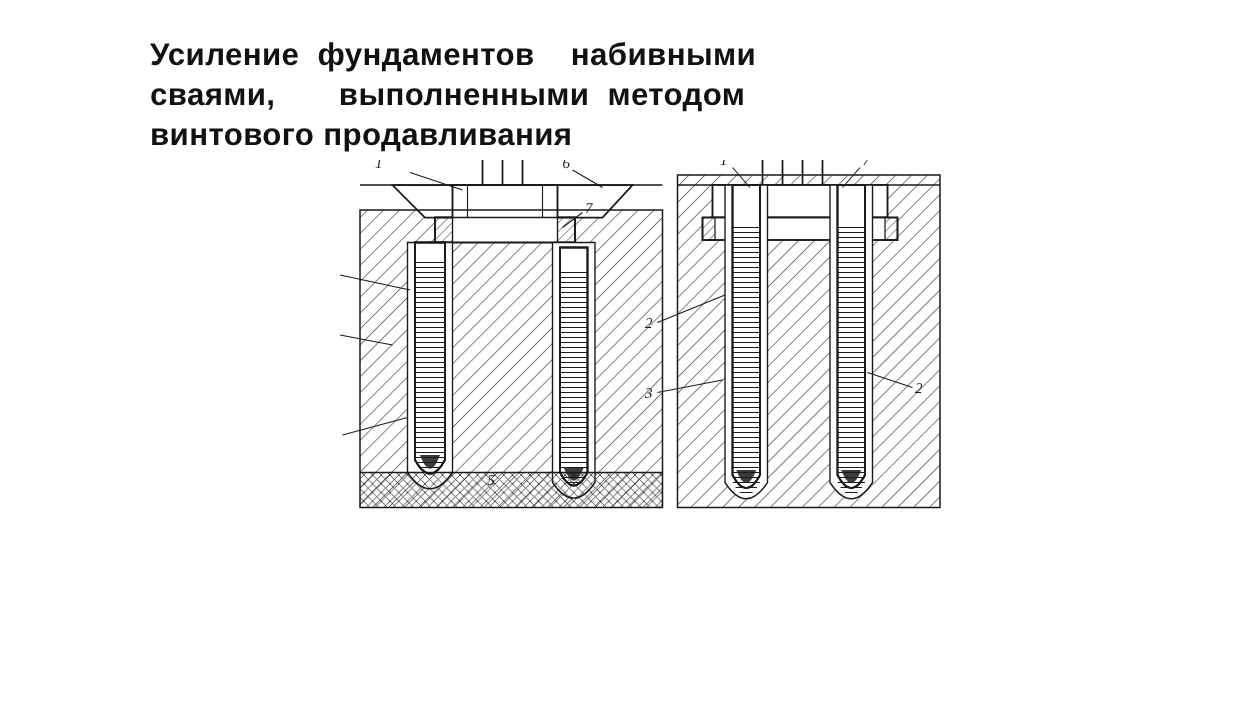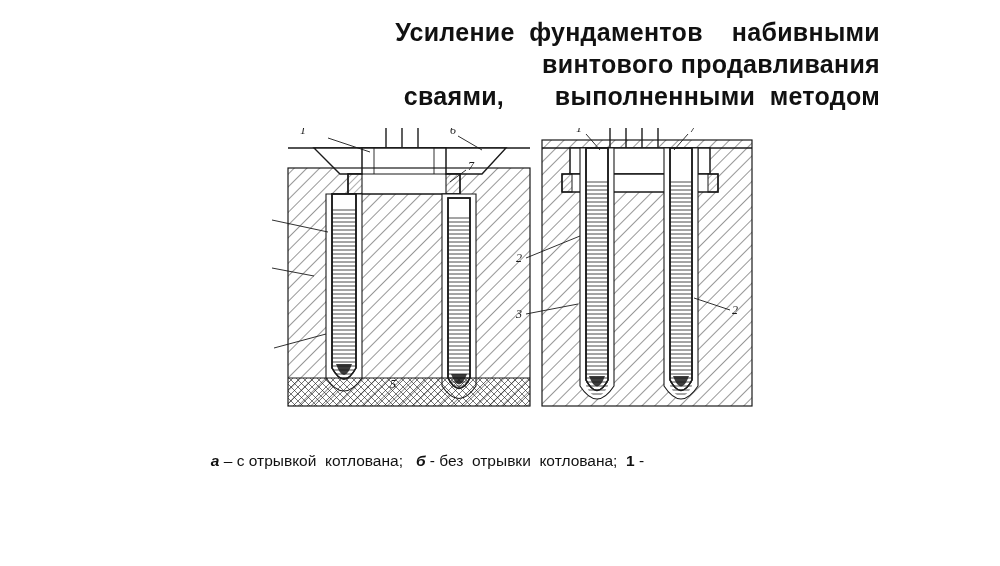--- a/index.html
+++ b/index.html
@@ -16,23 +16,23 @@
   }
   #page {
     position: relative;
     width: 1000px;
     height: 566px;
     background: #ffffff;
   }
   #title {
     position: absolute;
     left: 120px;
-    top: 16px;
+    top: 28px;
     width: 760px;
-    text-align: right;
+    text-align: left;
     font-family: "Liberation Sans", sans-serif;
     font-weight: bold;
     font-size: 25px;
     line-height: 32px;
     color: #111111;
     letter-spacing: 0.3px;
   }
   #title .tline {
     display: block;
     white-space: pre;
@@ -67,22 +67,22 @@
     font-style: normal;
   }
 </style>
 </head>
 <body>
 
 <div id="page">
 
   <div id="title">
     <span class="tline">Усиление  фундаментов    набивными</span>
+    <span class="tline">сваями,       выполненными  методом</span>
     <span class="tline">винтового продавливания</span>
-    <span class="tline">сваями,       выполненными  методом</span>
   </div>
 
   <div id="figure">
     <svg width="490" height="290" viewBox="0 0 490 290" xmlns="http://www.w3.org/2000/svg">
       <defs>
         <pattern id="hatchSoil" width="9" height="9" patternTransform="rotate(45)" patternUnits="userSpaceOnUse">
           <line x1="0" y1="0" x2="0" y2="9" stroke="#1a1a1a" stroke-width="0.9"></line>
         </pattern>
         <pattern id="hatchSoilB" width="9" height="9" patternTransform="rotate(45)" patternUnits="userSpaceOnUse">
           <line x1="0" y1="0" x2="0" y2="9" stroke="#1a1a1a" stroke-width="0.9"></line>
@@ -217,21 +217,18 @@
         <text x="420" y="4" font-family="Liberation Serif, serif" font-size="12" font-style="italic" fill="#1a1a1a">7</text>
         <text x="246" y="134" font-family="Liberation Serif, serif" font-size="12" font-style="italic" fill="#1a1a1a">2</text>
         <text x="246" y="190" font-family="Liberation Serif, serif" font-size="12" font-style="italic" fill="#1a1a1a">3</text>
         <text x="462" y="186" font-family="Liberation Serif, serif" font-size="12" font-style="italic" fill="#1a1a1a">2</text>
       </g>
     </svg>
   </div>
 
   <div id="caption">
     <span class="cline">
-      <b>а</b><span> – с отрывкой  котлована;   </span><b>б</b><span> - без  отрывки  котлована;  </span><span class="num">1</span><span> - </span>
-    </span>
-    <span class="cline">
       
     </span>
 
   </div>
 
 </div>
 
 </body></html>

